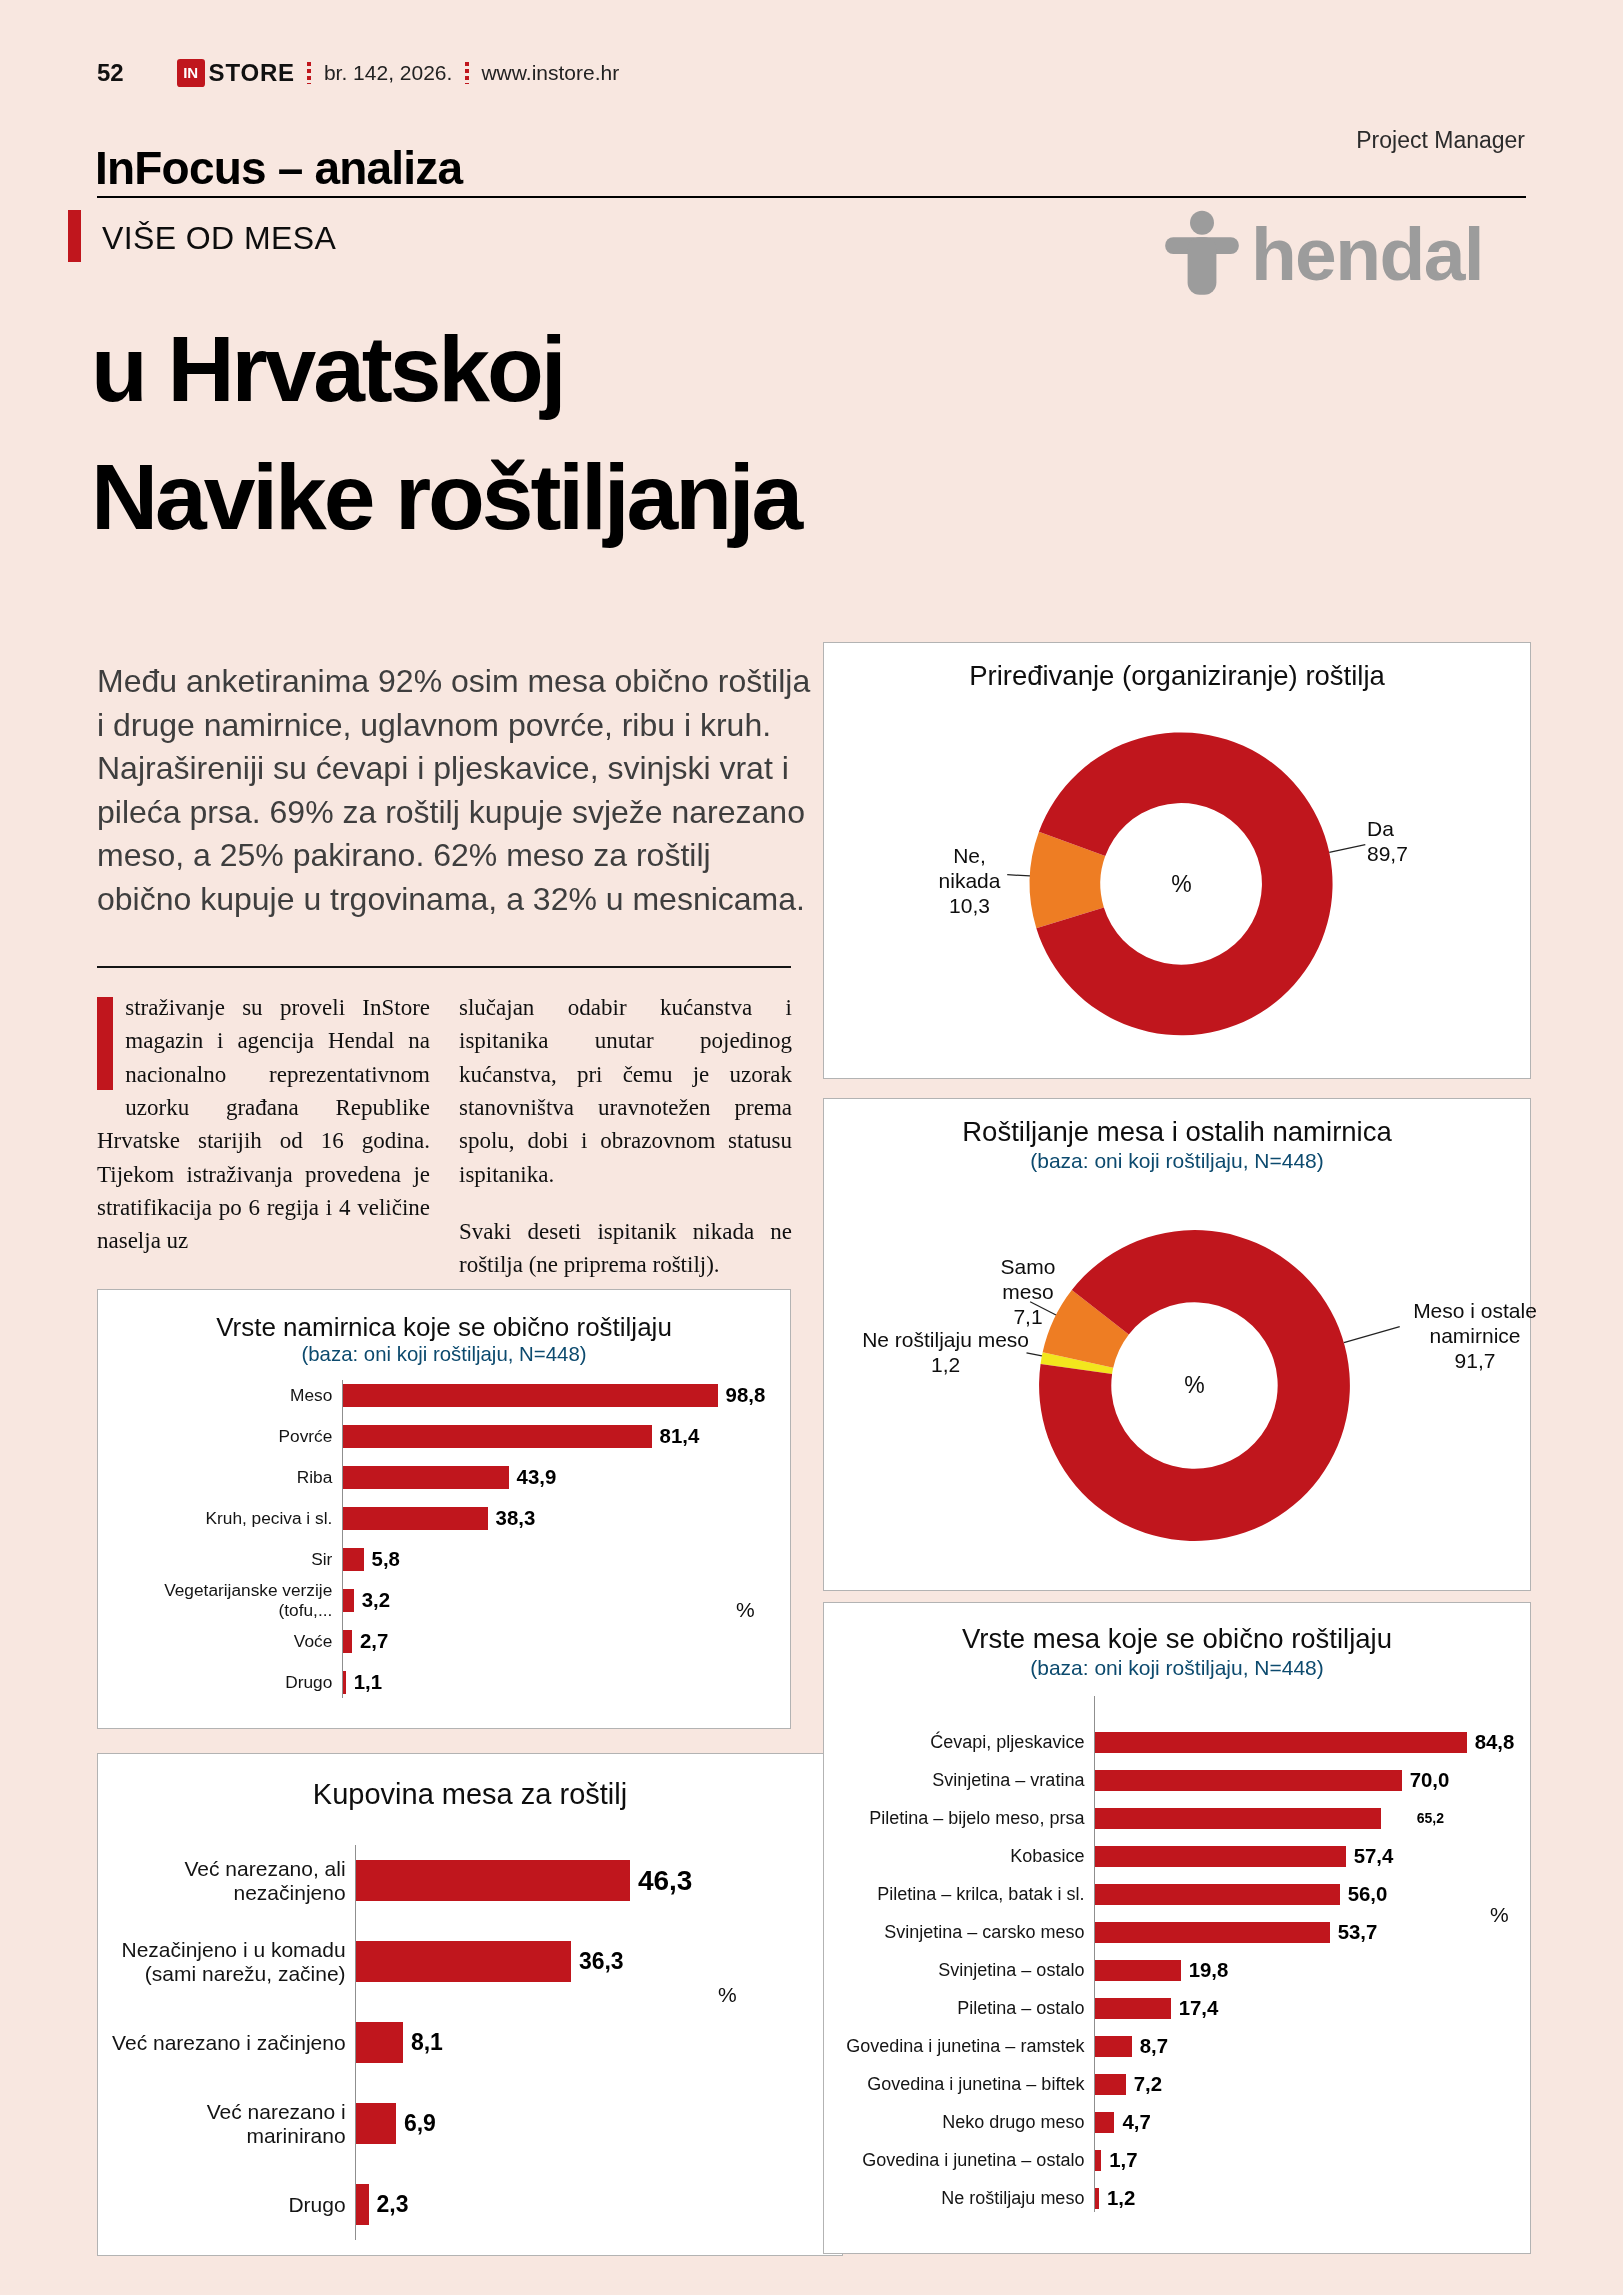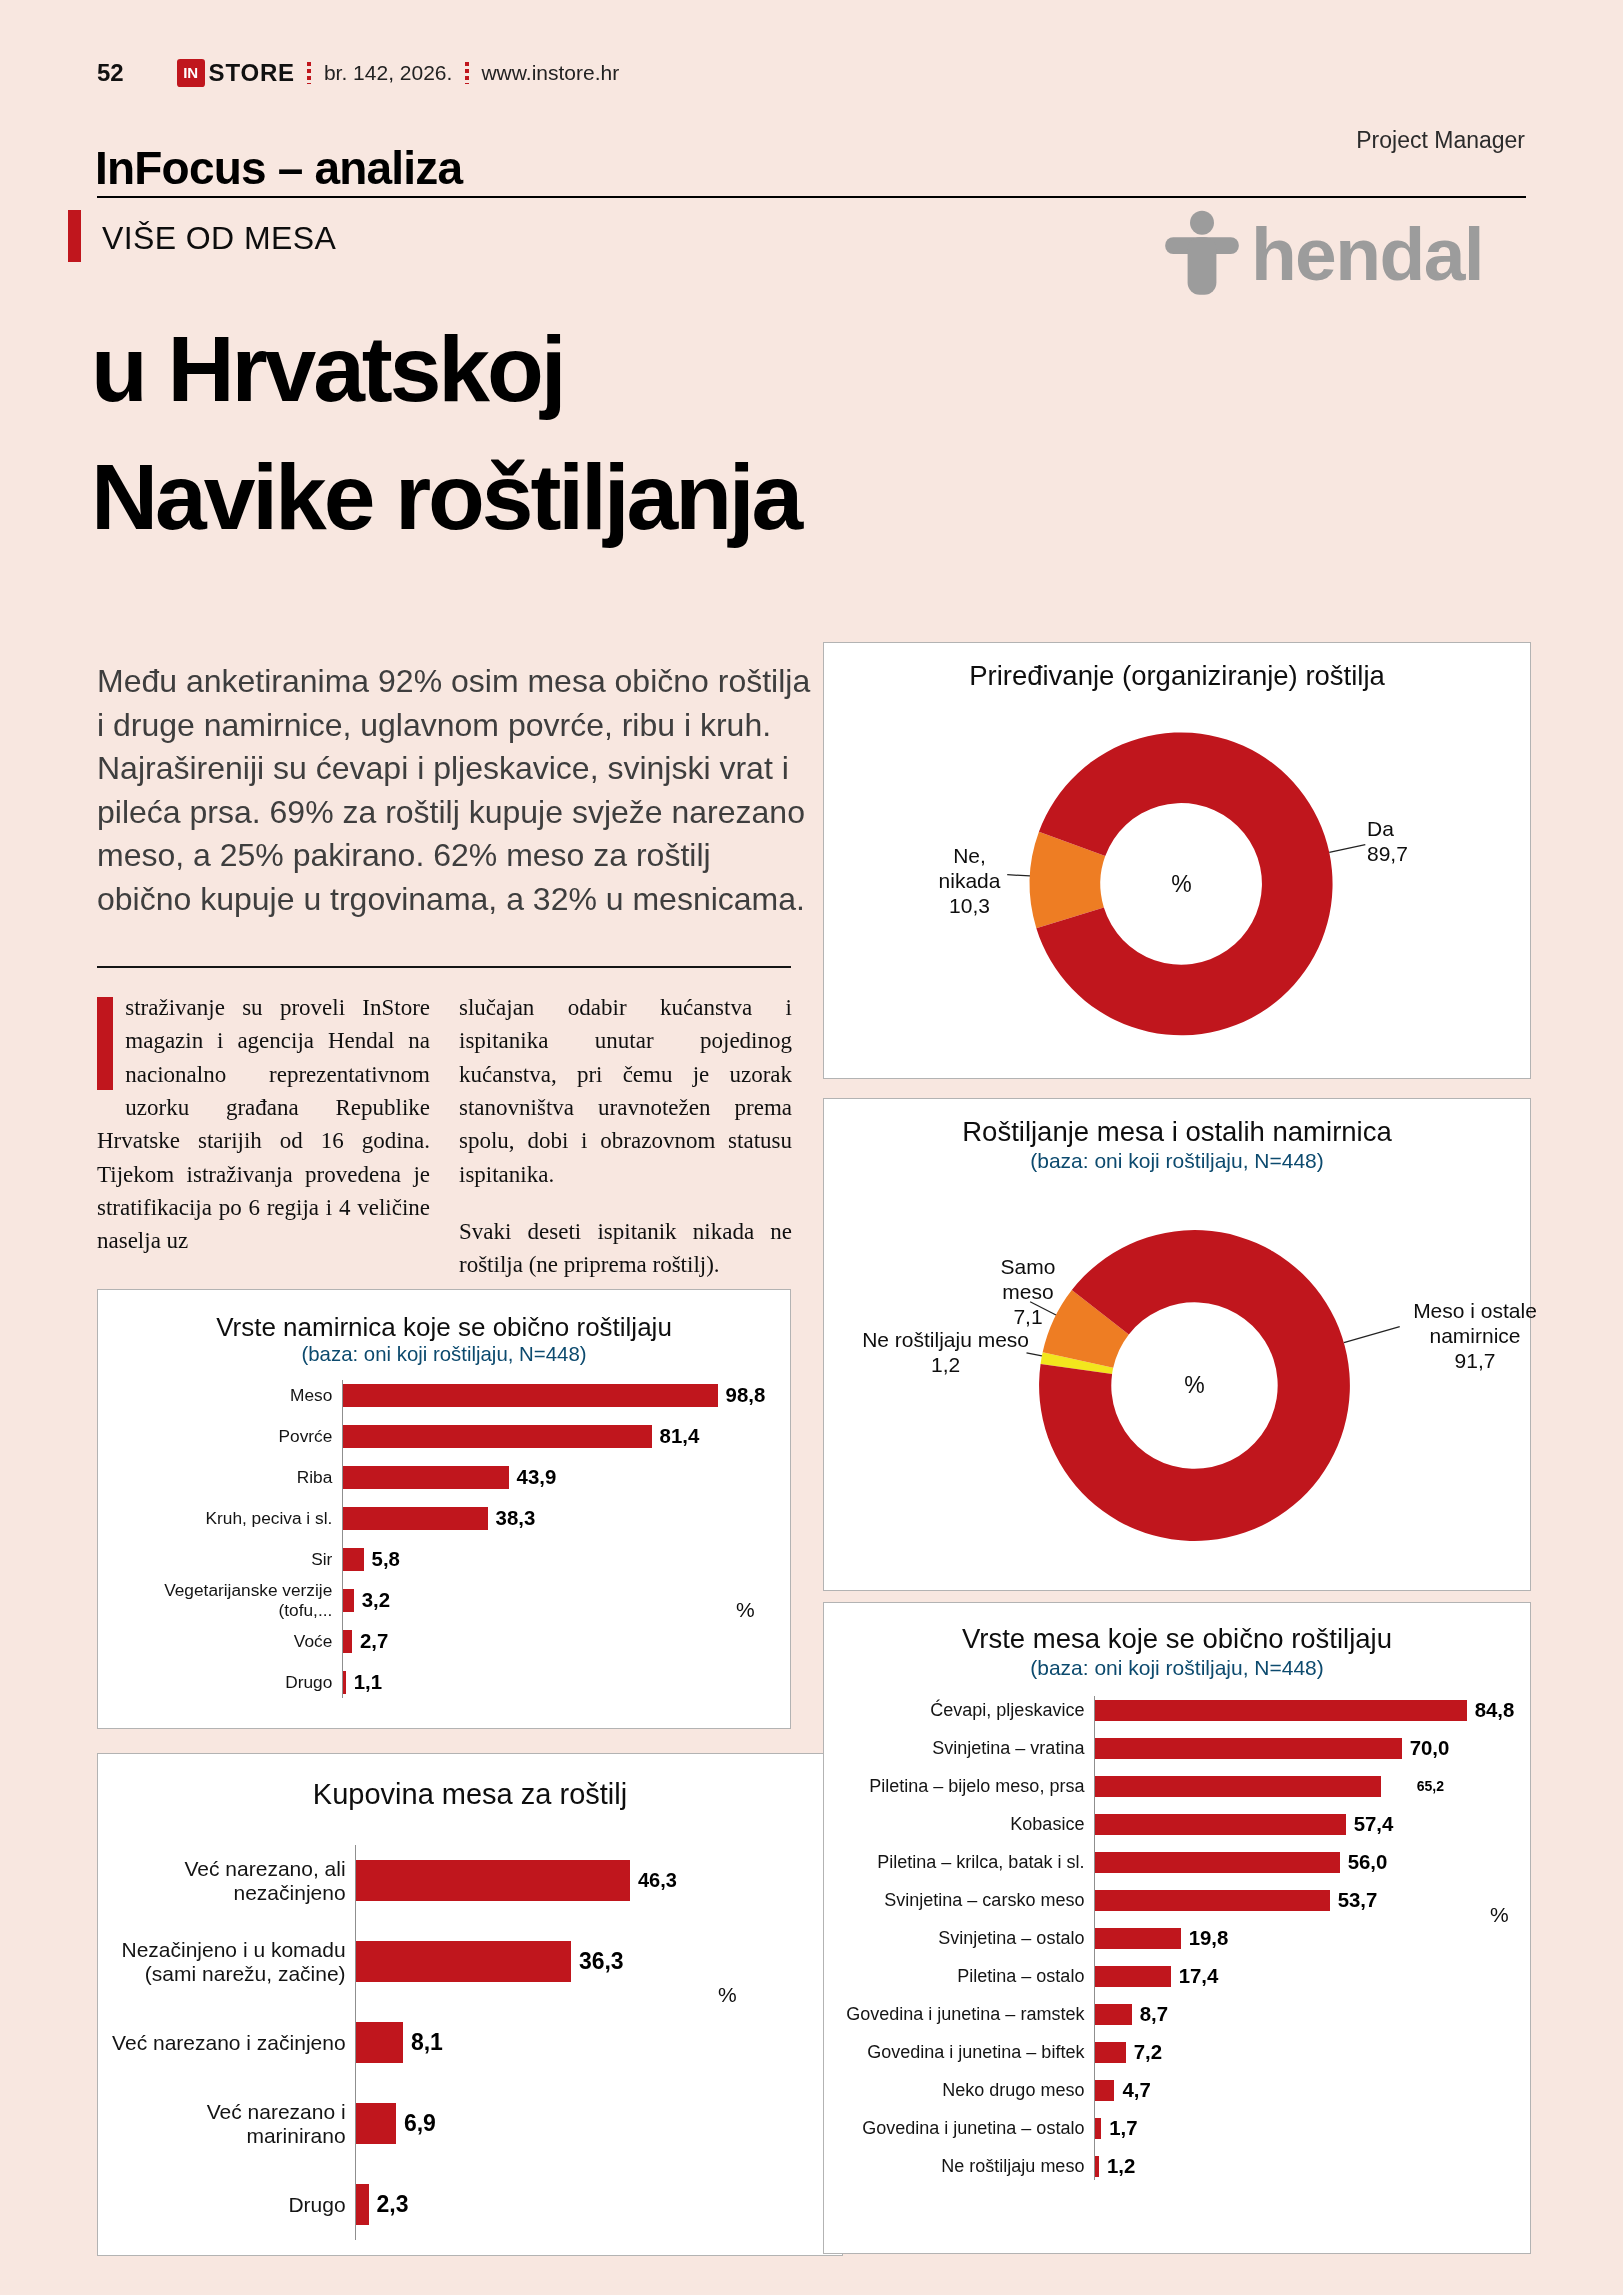--- a/index.html
+++ b/index.html
@@ -224,21 +224,21 @@
     <span class="unit" style="left:638px;top:308px;">%</span>
   </section>
 
   <section class="chart-box" style="left:97px;top:1753px;width:746px;height:503px;">
     <h3 class="chart-title" style="top:23.6px;font-size:29px;">Kupovina mesa za roštilj</h3>
     <div class="bars" style="left:14px;top:86px;width:666px;">
         <div class="bar-row" style="height: 81px;">
           <div class="bar-label" style="width: 243px; font-size: 21px;">Već narezano, ali nezačinjeno</div>
           <div class="bar-track">
             <div class="bar" style="width: 275px; height: 41px;"></div>
-            <span class="bar-value" style="font-size: 20px;">46,3</span>
+            <span class="bar-value" style="font-size: 28px;">46,3</span>
           </div>
         </div>
         <div class="bar-row" style="height: 81px;">
           <div class="bar-label" style="width: 243px; font-size: 21px;">Nezačinjeno i u komadu (sami narežu, začine)</div>
           <div class="bar-track">
             <div class="bar" style="width: 216px; height: 41px;"></div>
             <span class="bar-value" style="font-size: 23px;">36,3</span>
           </div>
         </div>
         <div class="bar-row" style="height: 81px;">
@@ -264,21 +264,21 @@
         </div>
         <div class="axis" style="left: 243px;"></div>
       </div>
     <span class="unit" style="left:620px;top:229px;">%</span>
   </section>
 
   <section class="chart-box" style="left:823px;top:1602px;width:708px;height:652px;">
     <h3 class="chart-title" style="top:20.4px;">Vrste mesa koje se obično roštiljaju</h3>
     <div class="chart-subtitle" style="top:53px;">(baza: oni koji roštiljaju, N=448)</div>
     <div class="bars" style="left:11.8px;top:88px;width:685px;">
-        <div class="bar-row" style="height: 38px;">
+        <div class="bar-row" style="height: 38px; margin-top: 32px;">
           <div class="bar-label" style="width: 258px; font-size: 18px;">Ćevapi, pljeskavice</div>
           <div class="bar-track">
             <div class="bar" style="width: 373px; height: 21px;"></div>
             <span class="bar-value" style="font-size: 20.4px;">84,8</span>
           </div>
         </div>
         <div class="bar-row" style="height: 38px;">
           <div class="bar-label" style="width: 258px; font-size: 18px;">Svinjetina – vratina</div>
           <div class="bar-track">
             <div class="bar" style="width: 308px; height: 21px;"></div>

